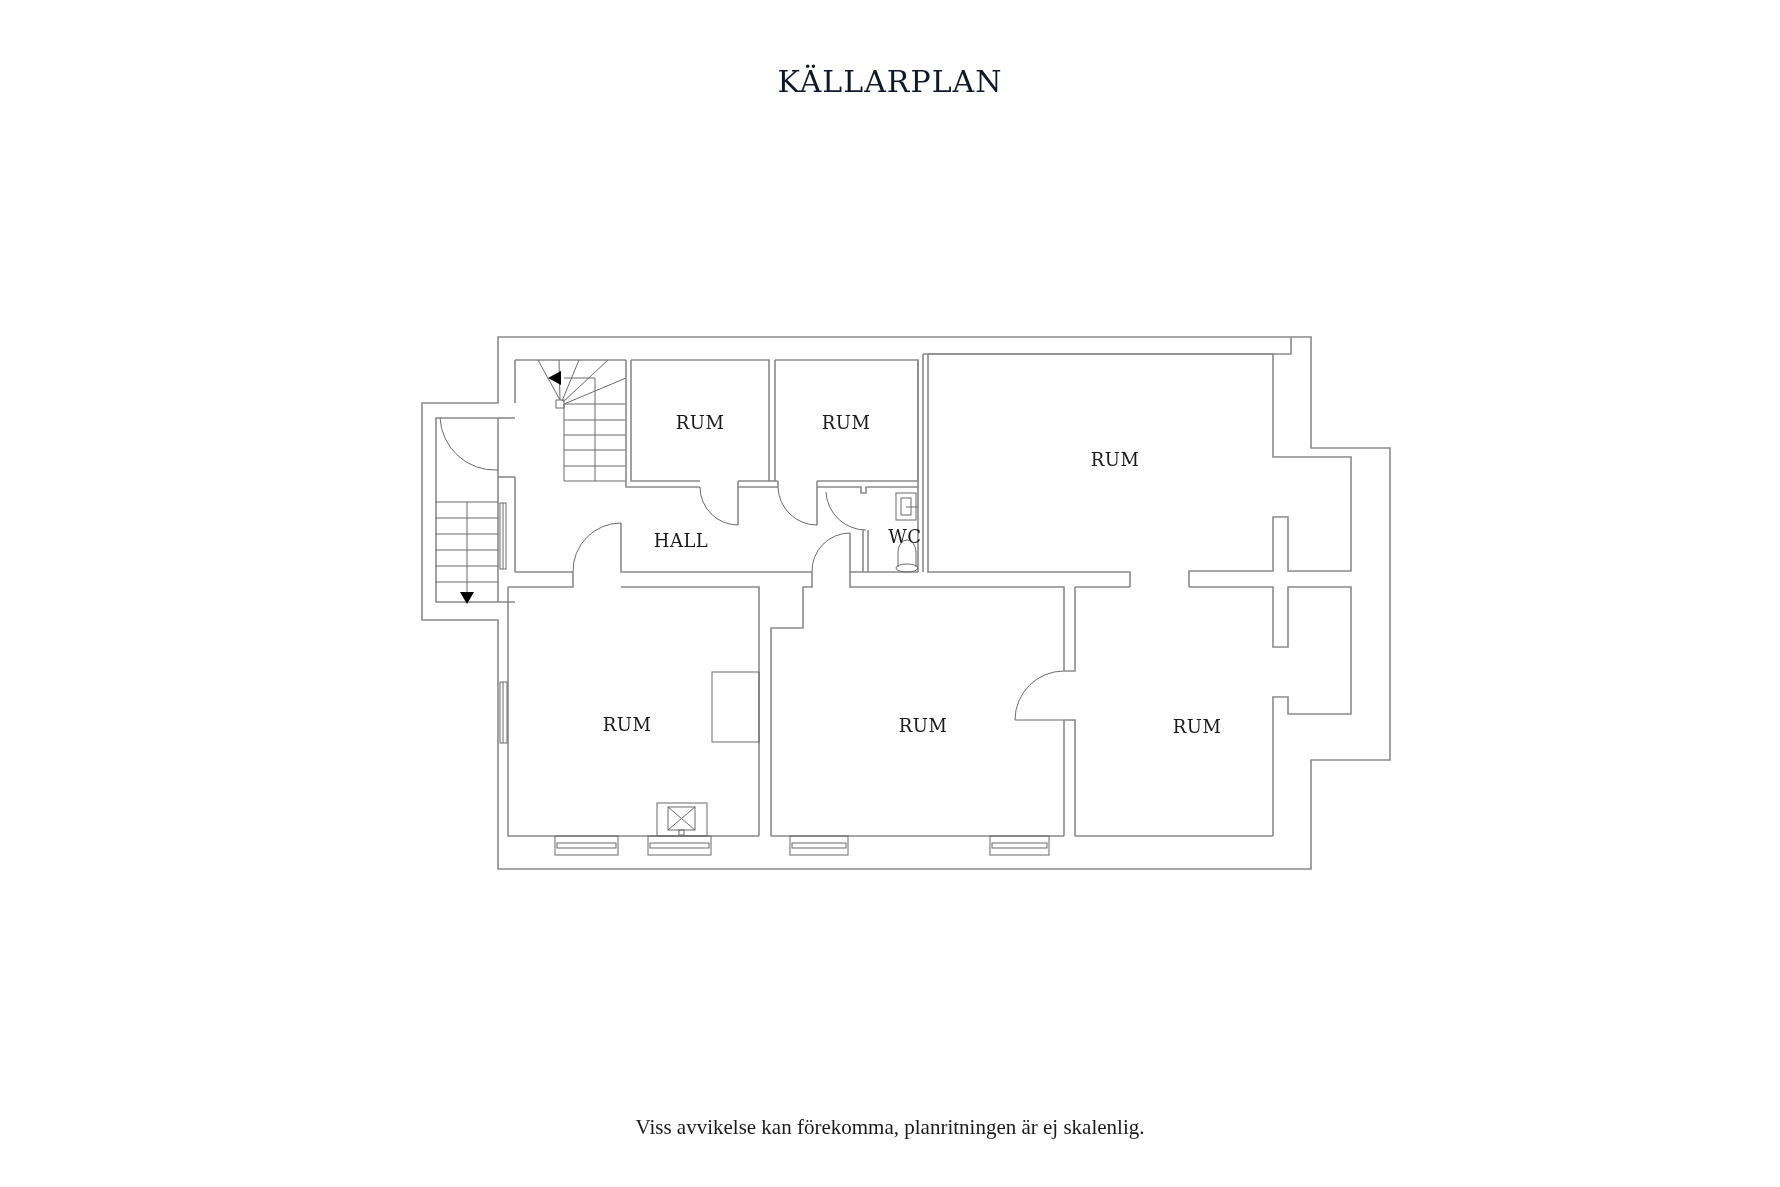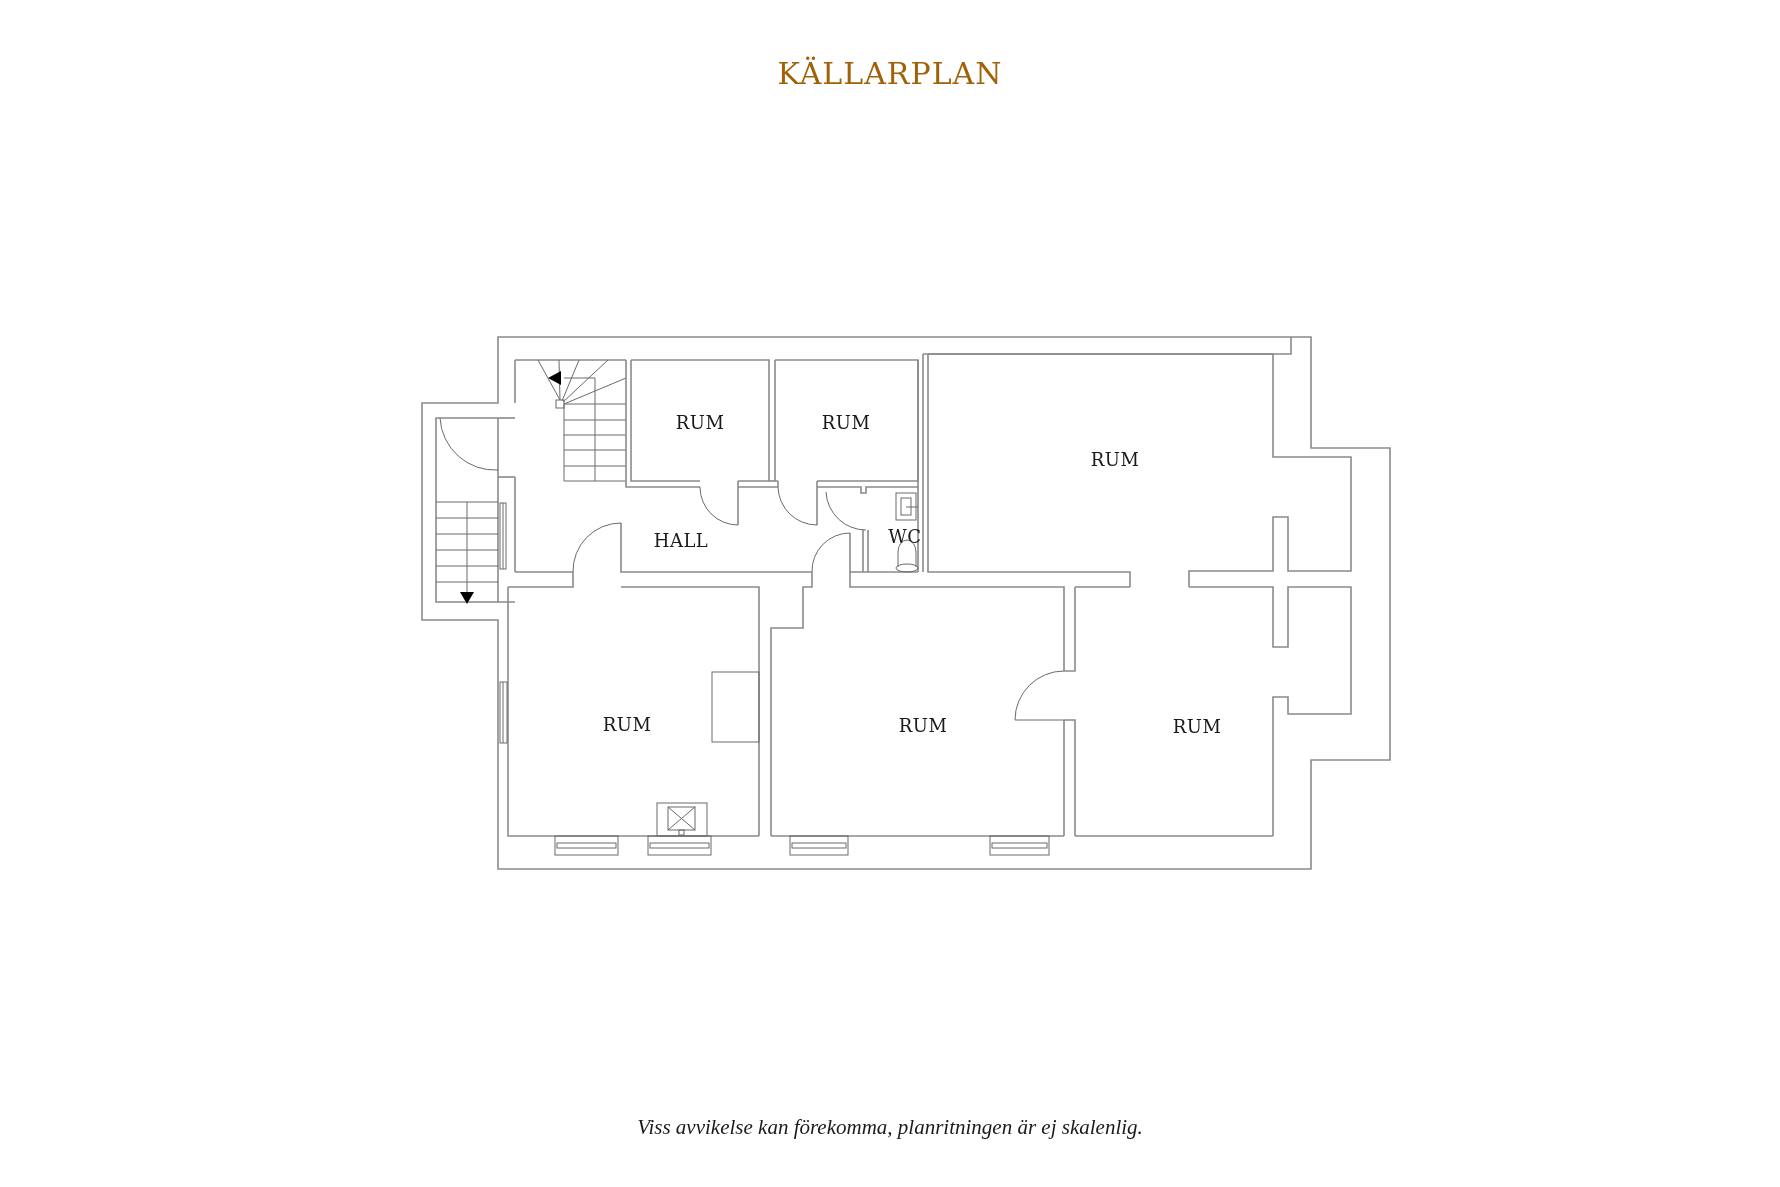--- a/index.html
+++ b/index.html
@@ -1,24 +1,24 @@
 <!DOCTYPE html>
 <html><head>
 <meta charset="utf-8">
 <style>
   html, body { margin: 0; padding: 0; background: #ffffff; }
   body { width: 1780px; height: 1187px; position: relative; overflow: hidden; }
   .title {
-    position: absolute; left: 0; top: 56px; width: 1780px; text-align: center;
+    position: absolute; left: 0; top: 64px; width: 1780px; text-align: center;
     font-family: "DejaVu Serif", serif; font-size: 30px; letter-spacing: 1px;
-    color: #a16207;
+    color: #0f172a;
   }
   .footer {
     position: absolute; left: 0; top: 1115px; width: 1780px; text-align: center;
-    font-family: "Liberation Serif", serif; font-style: italic; font-size: 21px;
+    font-family: "Liberation Serif", serif; font-size: 21px;
     color: #1a1a1a;
   }
   svg.plan { position: absolute; left: 0; top: 0; }
   .w { fill: none; stroke: #8a8a8a; stroke-width: 1.6; }
   .t { fill: none; stroke: #6a6a6a; stroke-width: 1; }
   .lbl {
     font-family: "DejaVu Serif", serif; font-size: 18px; fill: #1a1a1a;
     text-anchor: middle; letter-spacing: 0.5px;
   }
   .arrow { fill: #000; }

